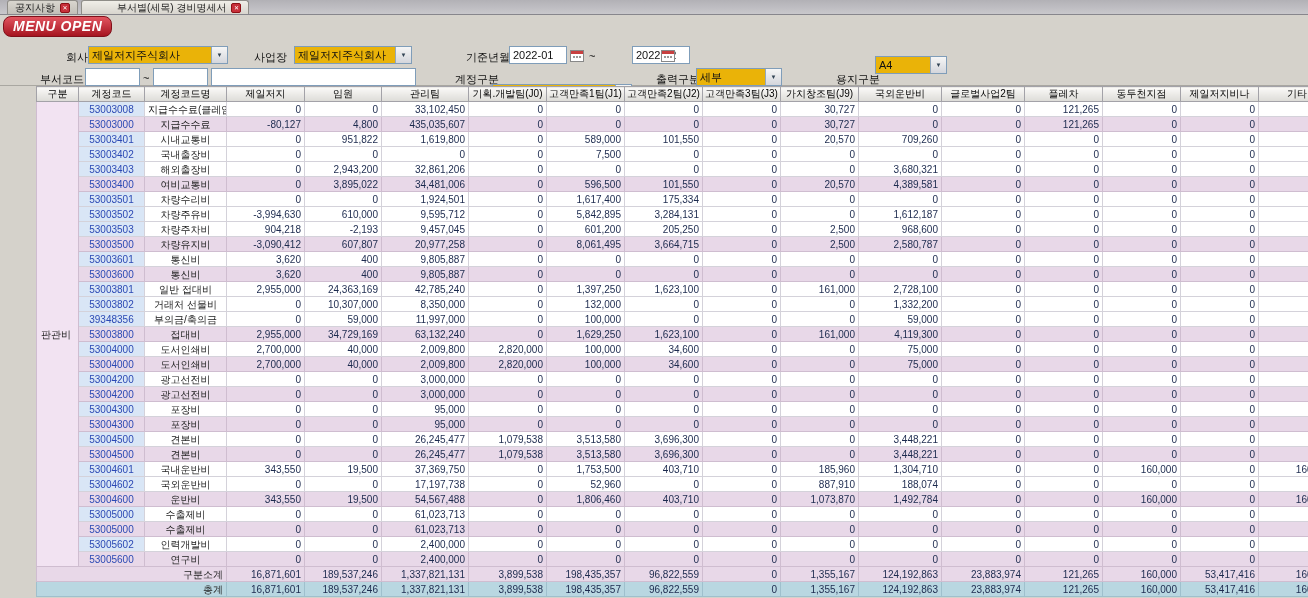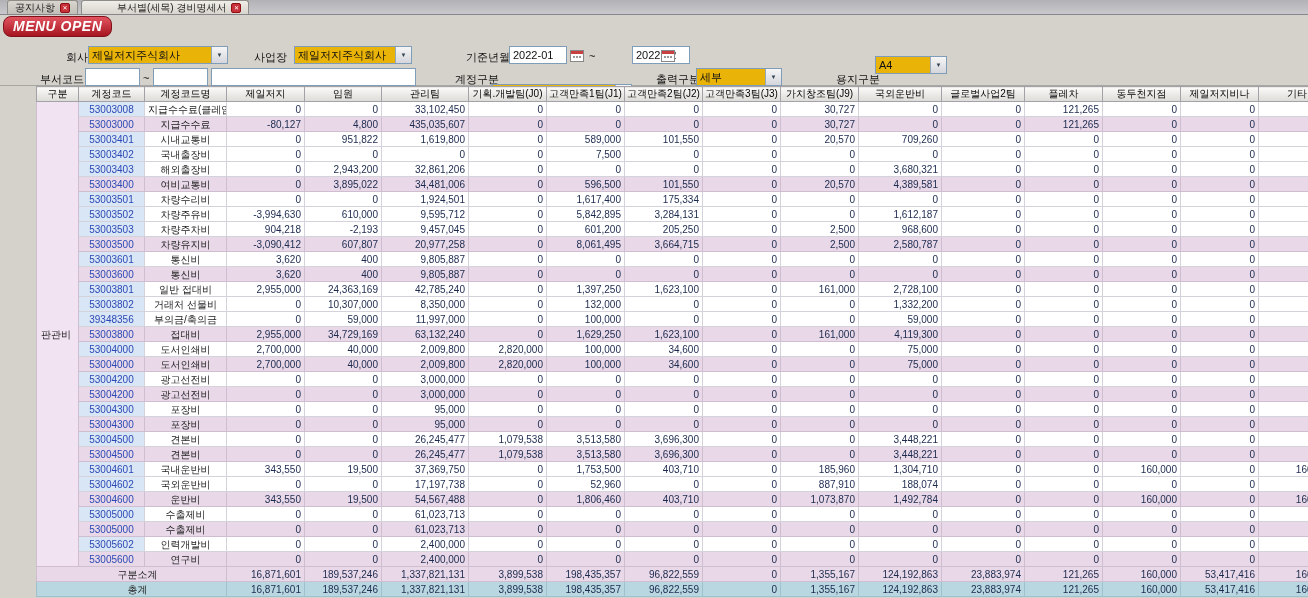--- a/index.html
+++ b/index.html
@@ -32,21 +32,21 @@
   table { width:1299px; table-layout:fixed; border-collapse:collapse; align-self:flex-start; }
   th { height:15px; background:linear-gradient(#fbfaf8,#dcdbd7); border:1px solid #a3a2a8; font-size:10px; font-weight:normal; color:#000; padding:0 1px; overflow:hidden; white-space:nowrap; }
   td { height:15px; line-height:13px; border:1px solid #d4d2da; font-size:10px; white-space:nowrap; overflow:hidden; padding:0 3px; }
   td.num { text-align:right; color:#1c2a4e; }
   td.code { text-align:center; color:#2b49b4; background:#d9e6f6; }
   td.name { text-align:center; color:#222; background:#fff; }
   tr.detail td.num { background:#fff; }
   tr.summary td { background:#e8d8e8; border-color:#cfbdd0; }
   td.gubun { background:#f2e3f2; border-color:#cfbdd0; text-align:left; padding-left:4px; vertical-align:middle; color:#222; }
   tr.subtotal td { background:#e8d8e8; border-color:#cfbdd0; }
-  td.rowlabel { text-align:center; padding-left:15px; color:#222; }
+  td.rowlabel { text-align:right; padding-left:15px; color:#222; }
   tr.total td { background:#b9d7e1; border-color:#9fc0cd; }
 
   
   .vscroll { width:9px; height:512px; background:#e6e3de; border-left:1px solid #b8b5b0; position:relative; }
   .sbtn { position:absolute; left:0; width:8px; height:12px; background:linear-gradient(#f2f0ec,#d2cfc8); border:1px solid #a8a5a0; font-size:5px; color:#555; display:flex; align-items:center; justify-content:center; }
   .sbtn.up { top:0; }
   .sbtn.down { bottom:0; }
   .sthumb { position:absolute; left:0; top:12px; width:8px; height:452px; background:#cfccc6; border:1px solid #a8a5a0; }
 </style>
 </head>

